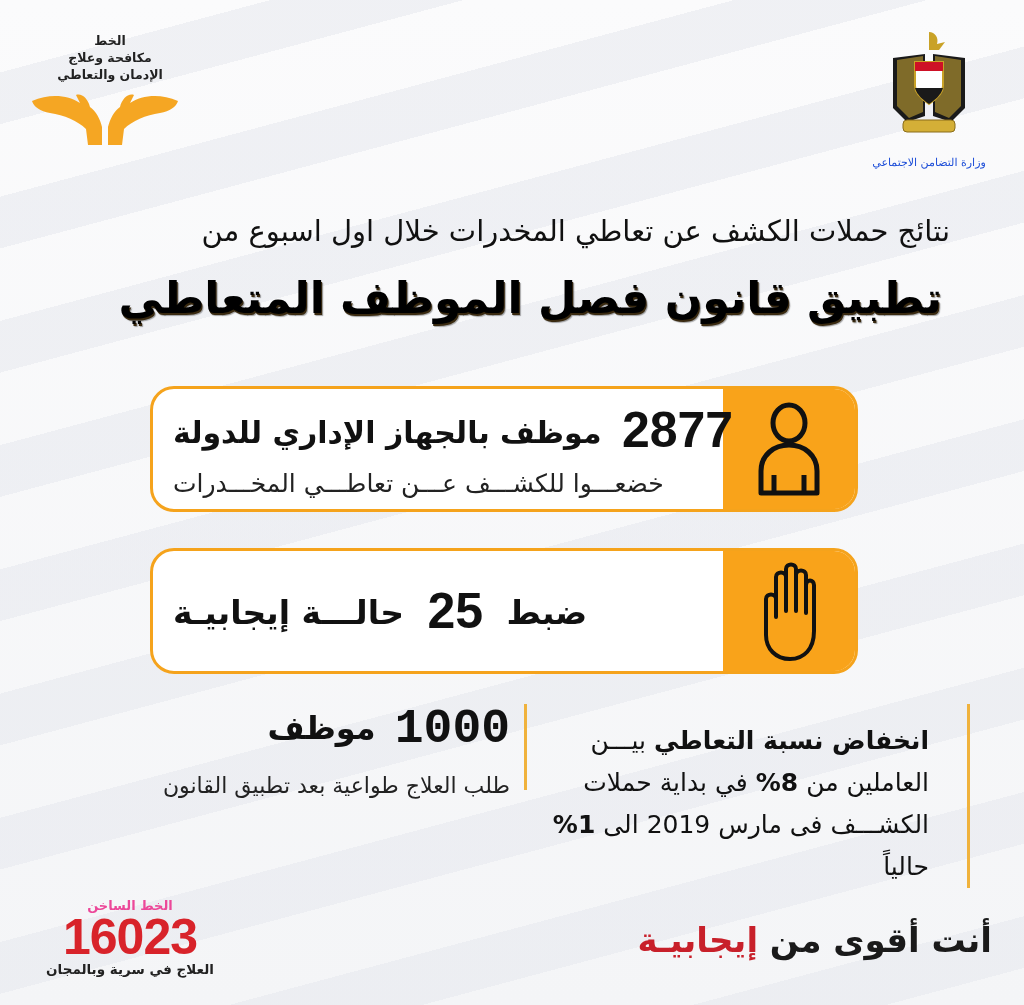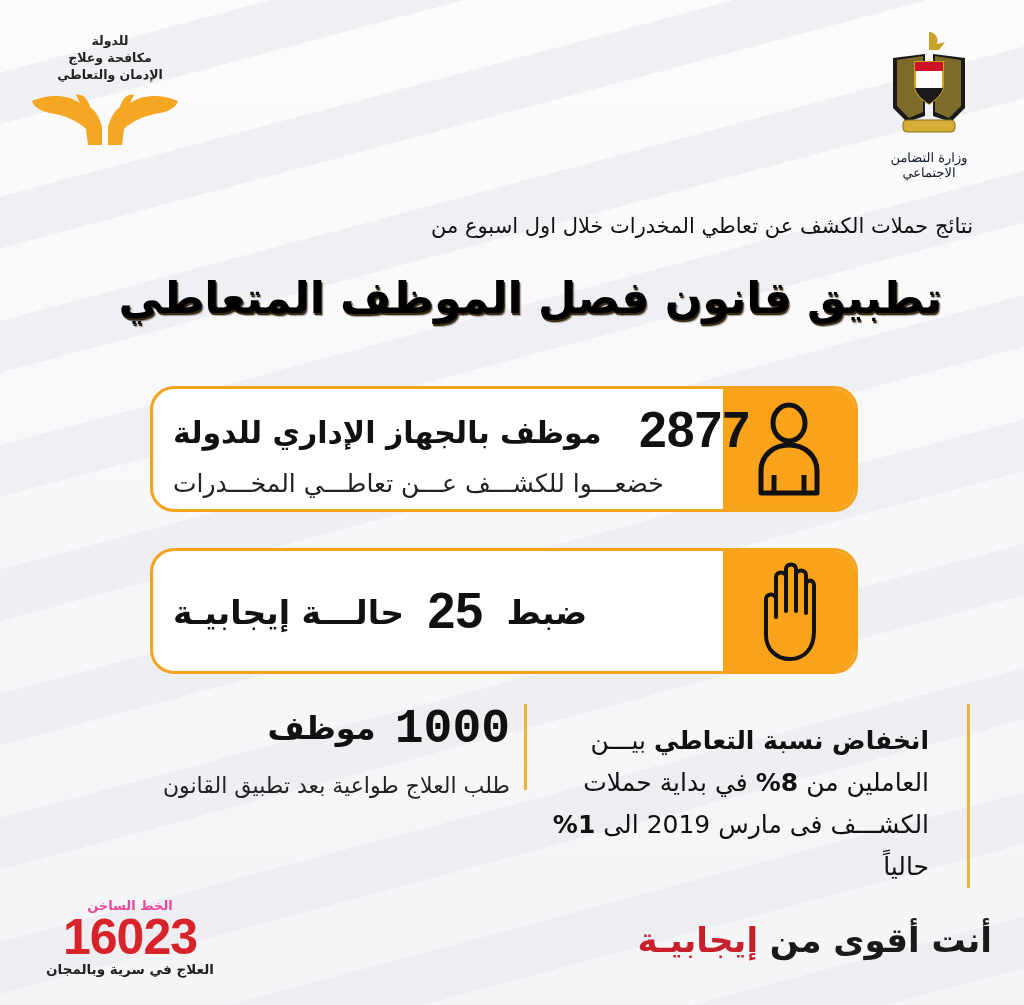--- a/index.html
+++ b/index.html
@@ -18,45 +18,45 @@
   }
   .abs { position: absolute; z-index: 1; }
 
   
   .fund-logo { left: 40px; top: 32px; width: 140px; height: 130px; text-align: center; }
   .fund-name { font-size: 12.5px; font-weight: bold; line-height: 17px; color: #222; }
   .fund-hands { display: block; margin: 4px auto 0; }
 
   
   .ministry-logo { left: 864px; top: 28px; width: 130px; height: 140px; text-align: center; }
-  .ministry-name { font-family: "DejaVu Serif", serif; font-size: 13px; color: #0f172a; margin-top: 8px; }
+  .ministry-name { font-family: "DejaVu Serif", serif; font-size: 11px; color: #1d4ed8; margin-top: 14px; }
 
   
-  .subtitle { left: 53px; top: 214px; width: 920px; text-align: right; font-size: 21px; color: #111; letter-spacing: 0.5px; }
+  .subtitle { left: 30px; top: 214px; width: 920px; text-align: right; font-size: 29px; color: #111; letter-spacing: 0.5px; }
   .main-title {
     left: 40px; top: 272px; width: 902px; text-align: right;
     font-size: 44px; font-weight: bold; color: #000000;
     text-shadow: 1px 2px 0 #3a2a10, 2px 3px 1px rgba(0,0,0,0.35);
   }
 
   
   .card {
     left: 150px; width: 708px; height: 126px;
     border: 3px solid #f5a31c; border-radius: 24px;
     background: #ffffff; overflow: hidden; box-sizing: border-box;
   }
   .card-1 { top: 386px; }
   .card-2 { top: 548px; }
   .card-icon-box {
     position: absolute; right: 0; top: 0; bottom: 0; width: 132px;
     background: #f9a31a; display: flex; align-items: center; justify-content: center;
   }
   .card-text { position: absolute; right: 150px; top: 0; bottom: 0; left: 20px; display: flex; flex-direction: column; justify-content: center; align-items: flex-end; }
   .card-line1 { font-size: 30px; font-weight: bold; color: #111; white-space: nowrap; }
-  .card-line1 .big { font-size: 50px; font-weight: 900; letter-spacing: -1px; margin-left: 27px; font-family: "Liberation Sans", sans-serif; vertical-align: -4px; }
+  .card-line1 .big { font-size: 50px; font-weight: 900; letter-spacing: -1px; margin-left: 10px; font-family: "Liberation Sans", sans-serif; vertical-align: -4px; }
   .card-line2 { font-size: 25px; color: #222; margin-top: 10px; white-space: nowrap; letter-spacing: 1px; }
   .card-2 .card-line1 { font-size: 33px; }
   .card-2 .big { margin: 0 12px; }
 
   
   .stat-left { left: 60px; top: 702px; width: 450px; text-align: right; }
   .stat-left .head { font-size: 32px; font-weight: bold; }
   .stat-left .head .big { font-size: 48px; font-weight: 900; font-family: Liberation Mono, monospace; margin-left: 8px; vertical-align: -3px; }
   .stat-left .desc { font-size: 22px; color: #222; margin-top: 17px; }
   .divider { width: 3px; background: #f0b23c; }
@@ -75,21 +75,21 @@
   
   .slogan { left: 600px; top: 920px; width: 392px; text-align: right; font-size: 34px; font-weight: 900; color: #1a1a1a; white-space: nowrap; }
   .slogan .accent { color: #c8202a; }
 </style>
 </head>
 <body>
 
 <div class="bg"></div>
 
 <div class="abs fund-logo">
-  <div class="fund-name">للدولة</div>
+  <div class="fund-name">الخط</div>
   <div class="fund-name">مكافحة وعلاج</div>
   <div class="fund-name">الإدمان والتعاطي</div>
   <svg class="fund-hands" width="150" height="58" viewBox="0 0 150 58">
     <path d="M2 14 C20 6 38 8 50 16 L46 8 C52 6 58 12 60 20 C66 24 70 32 72 40 L72 58 L58 58 L56 42 C48 34 34 28 20 26 C10 24 4 20 2 14 Z" fill="#f5a623"></path>
     <path d="M148 14 C130 6 112 8 100 16 L104 8 C98 6 92 12 90 20 C84 24 80 32 78 40 L78 58 L92 58 L94 42 C102 34 116 28 130 26 C140 24 146 20 148 14 Z" fill="#f5a623"></path>
   </svg>
 </div>
 
 <div class="abs ministry-logo">
   <svg width="80" height="110" viewBox="0 0 80 110">

